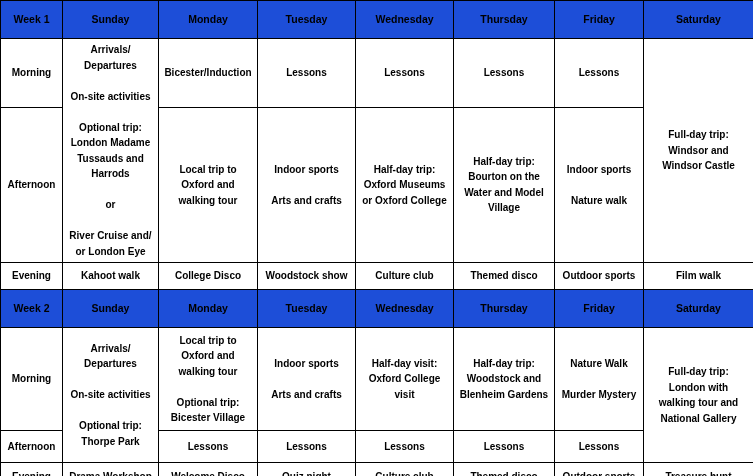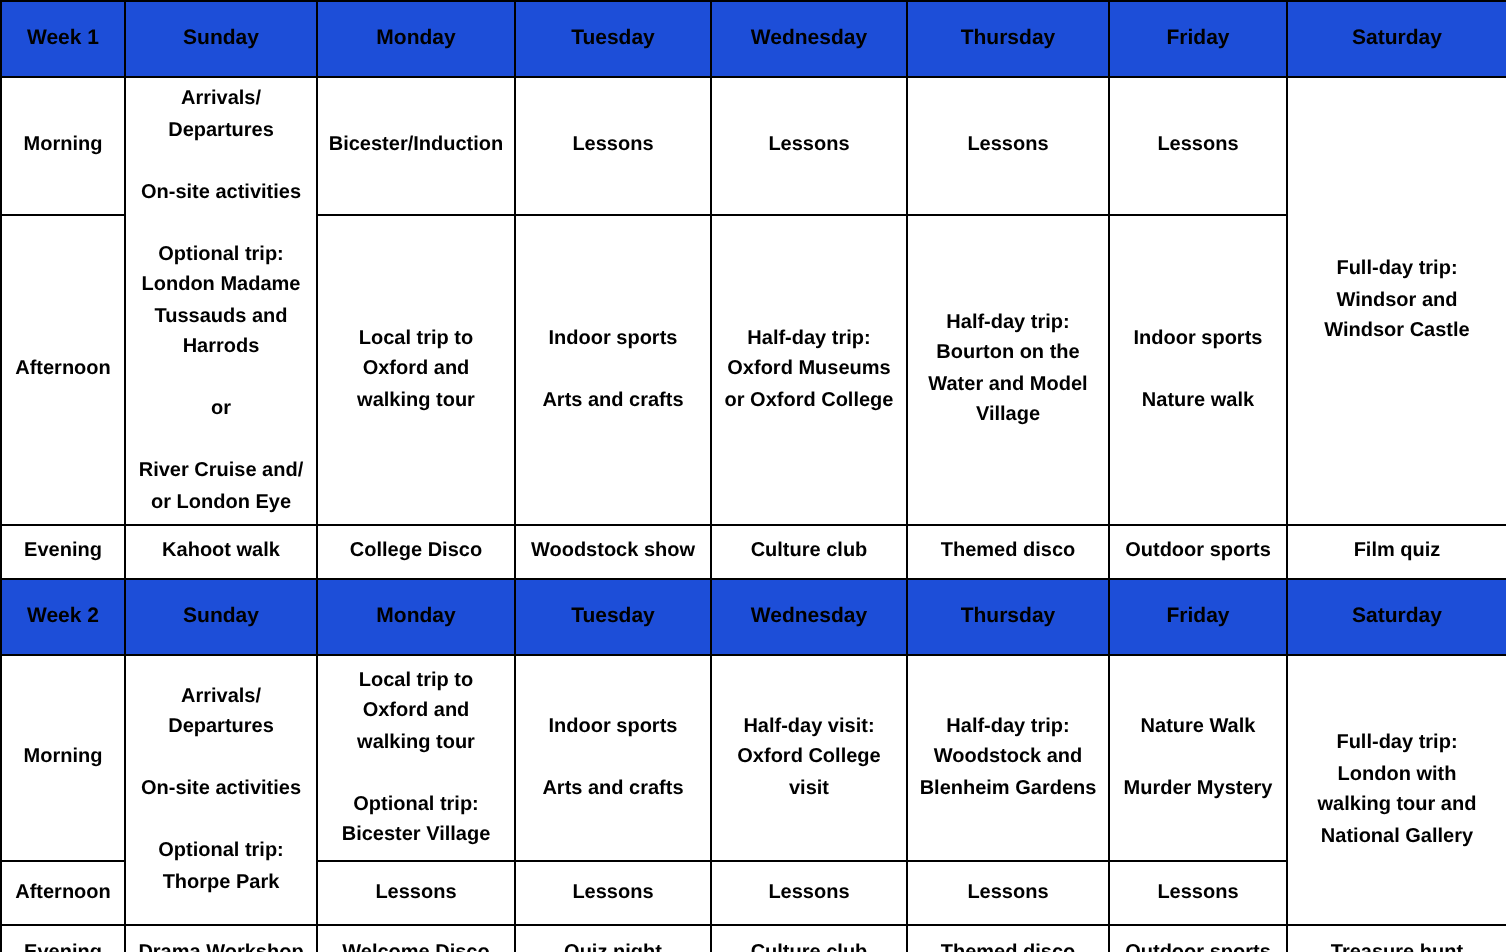--- a/index.html
+++ b/index.html
@@ -164,21 +164,21 @@
     </tr>
 
     <tr class="r-w1-evening">
       <td class="time-label">Evening</td>
       <td>Kahoot walk</td>
       <td>College Disco</td>
       <td>Woodstock show</td>
       <td>Culture club</td>
       <td>Themed disco</td>
       <td>Outdoor sports</td>
-      <td>Film quiz</td>
+      <td>Film walk</td>
     </tr>
 
     <tr class="week-header w2-header">
       <th class="week-label">Week 2</th>
       <th>Sunday</th>
       <th>Monday</th>
       <th>Tuesday</th>
       <th>Wednesday</th>
       <th>Thursday</th>
       <th>Friday</th>

